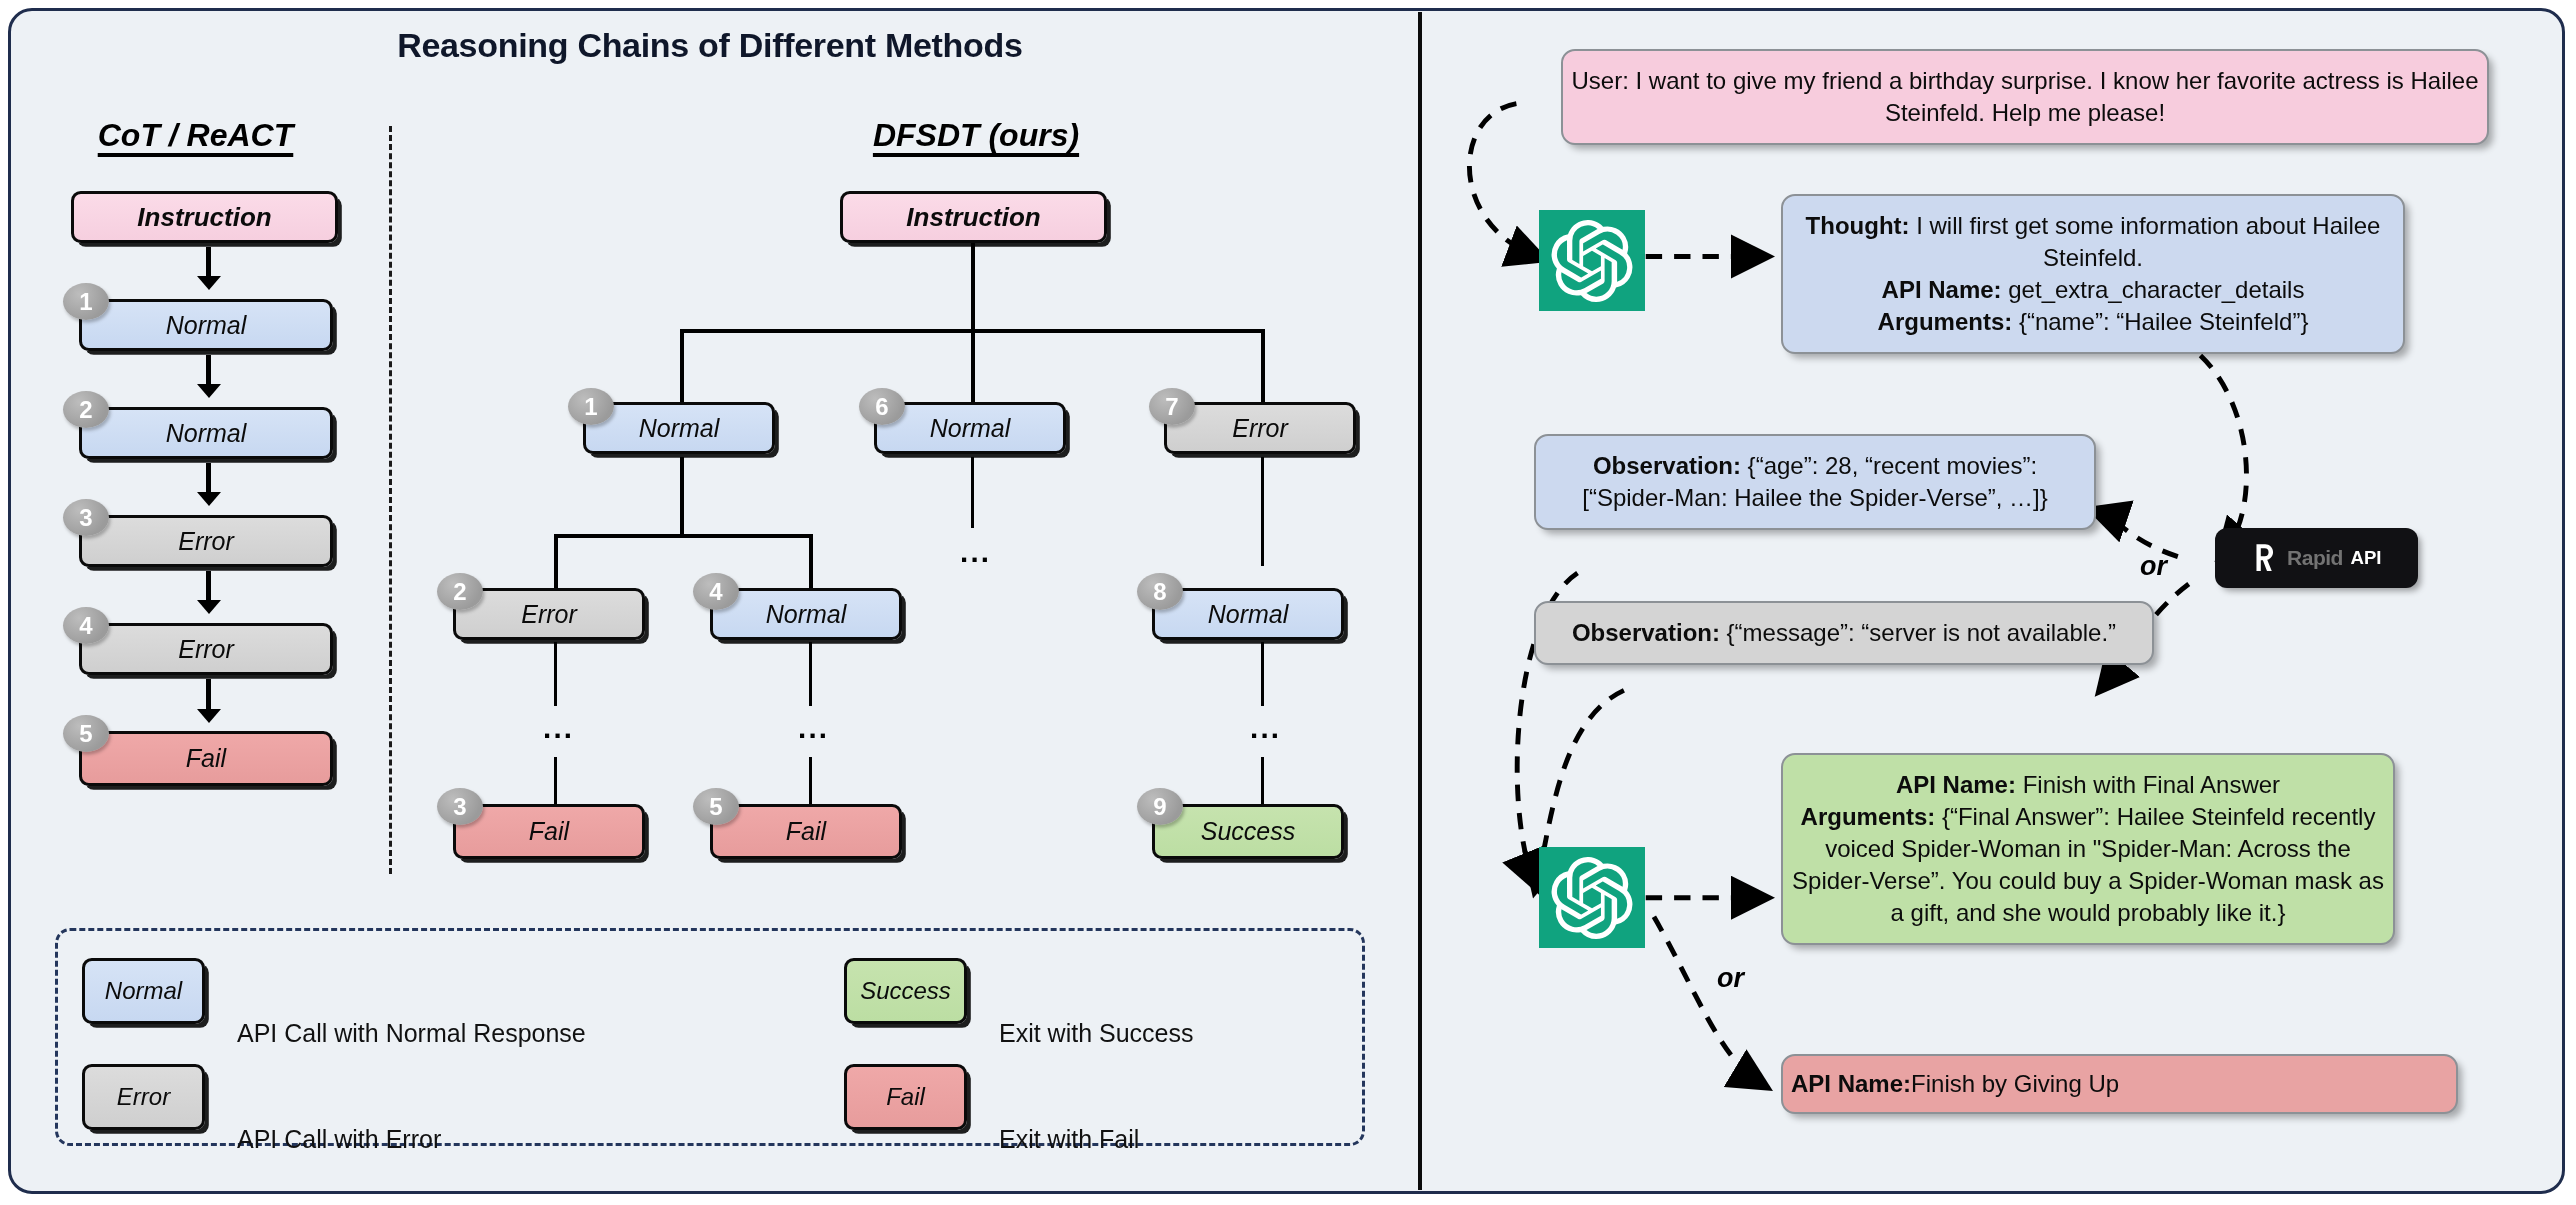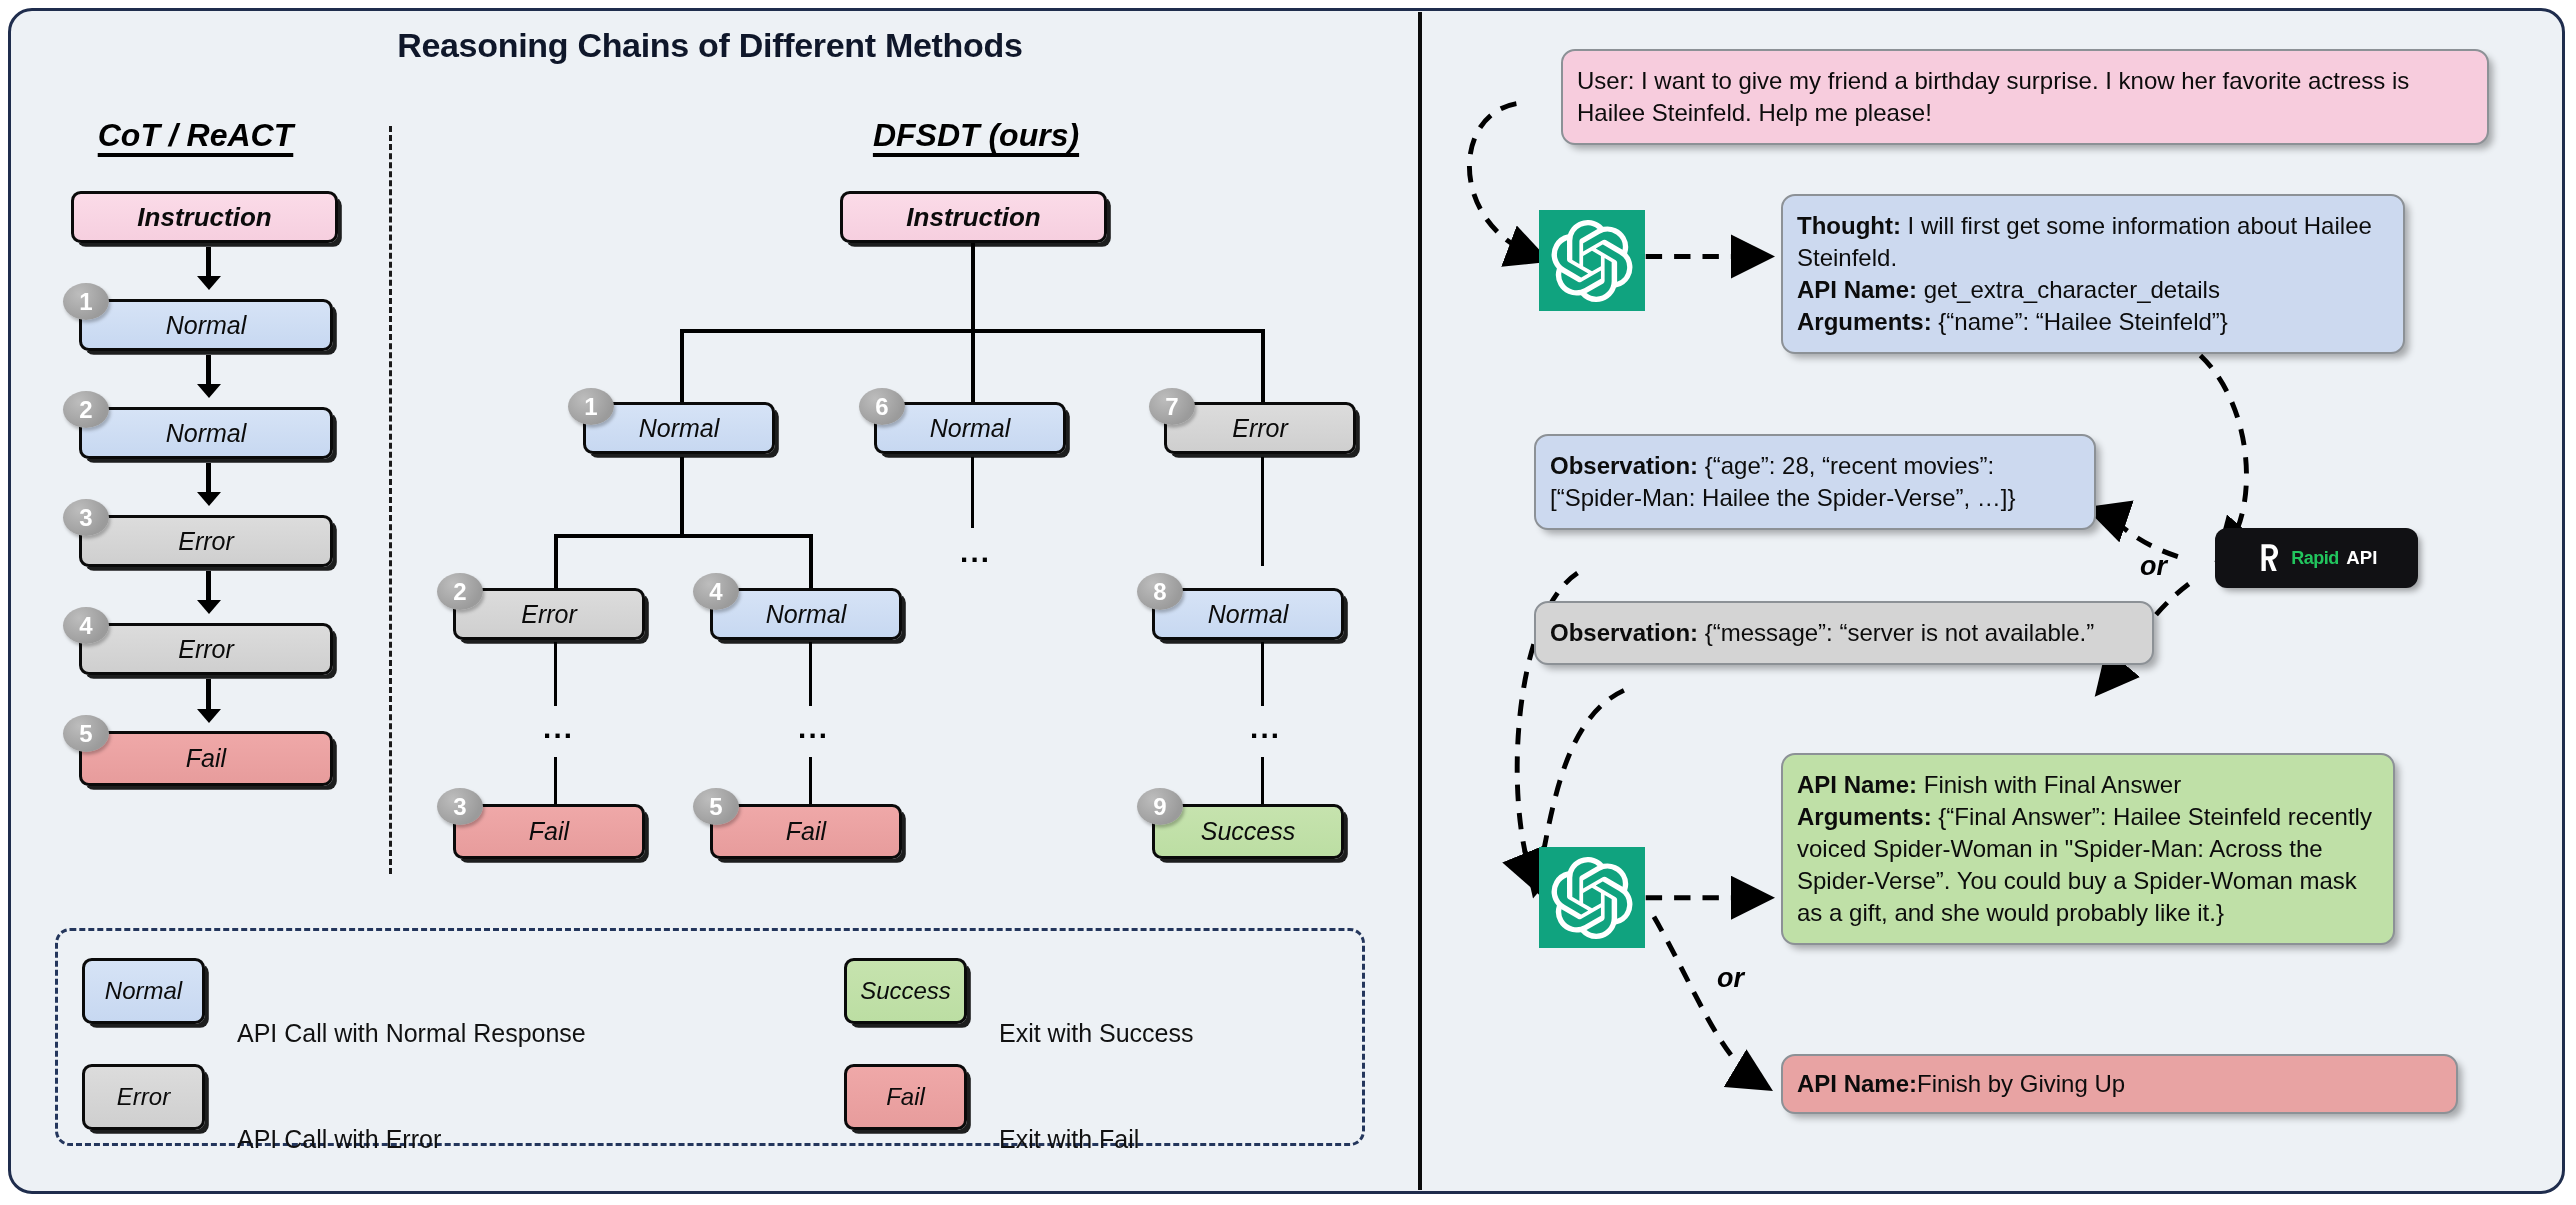--- a/index.html
+++ b/index.html
@@ -64,39 +64,40 @@
   
   .legend{
     position:absolute;left:55px;top:928px;width:1310px;height:218px;
     border:3.8px dashed #24365c;border-radius:15.3px;box-sizing:border-box;
   }
   .legend-label{position:absolute;font-size:25px;color:#111;white-space:nowrap;margin-top:40px;}
 
   
   .bubble{
     position:absolute;box-sizing:border-box;border:2.7px solid #8c9196;border-radius:14px;
-    padding:14px 14px;font-size:24px;line-height:1.33;color:#0c0c0c;
+    padding:14px 8px;font-size:24px;line-height:1.33;color:#0c0c0c;
     box-shadow:5.5px 5.5px 7.6px -2.2px rgba(0,0,0,.30);
+    text-align:center;
   }
   .bubble b{font-weight:bold;}
   .b-user{background:#f7ccdd;}
   .b-thought{background:#ccd9ef;}
   .b-obs1{background:#ccd9ef;}
   .b-obs2{background:#d4d4d4;}
   .b-green{background:#bfe0a7;}
   .b-red{background:#e8a3a3;}
 
   .gpt-logo{
     position:absolute;background:#10a37f;display:flex;align-items:center;justify-content:center;
   }
   .rapid-logo{
     position:absolute;background:#111114;border-radius:12px;display:flex;align-items:center;
     justify-content:center;gap:7.6px;padding:0 14px;box-shadow:4.4px 4.4px 6.6px -2.2px rgba(0,0,0,.35);
   }
-  .rapid-text{color:#22c55e;font-size:18px;font-weight:bold;letter-spacing:-0.5px;}
+  .rapid-text{color:#737373;font-size:21px;font-weight:bold;letter-spacing:-0.5px;}
   .rapid-sub{color:#fff;font-size:18.6px;font-weight:bold;letter-spacing:0px;}
   .or-label{position:absolute;font-size:27px;font-weight:bold;font-style:italic;color:#000;}
   svg.overlay{position:absolute;left:0;top:0;width:2576px;height:1205px;pointer-events:none;}
 </style>
 </head>
 <body>
 
 <div id="root">
   <div class="outer-frame"></div>
   <div class="panel-divider"></div>

